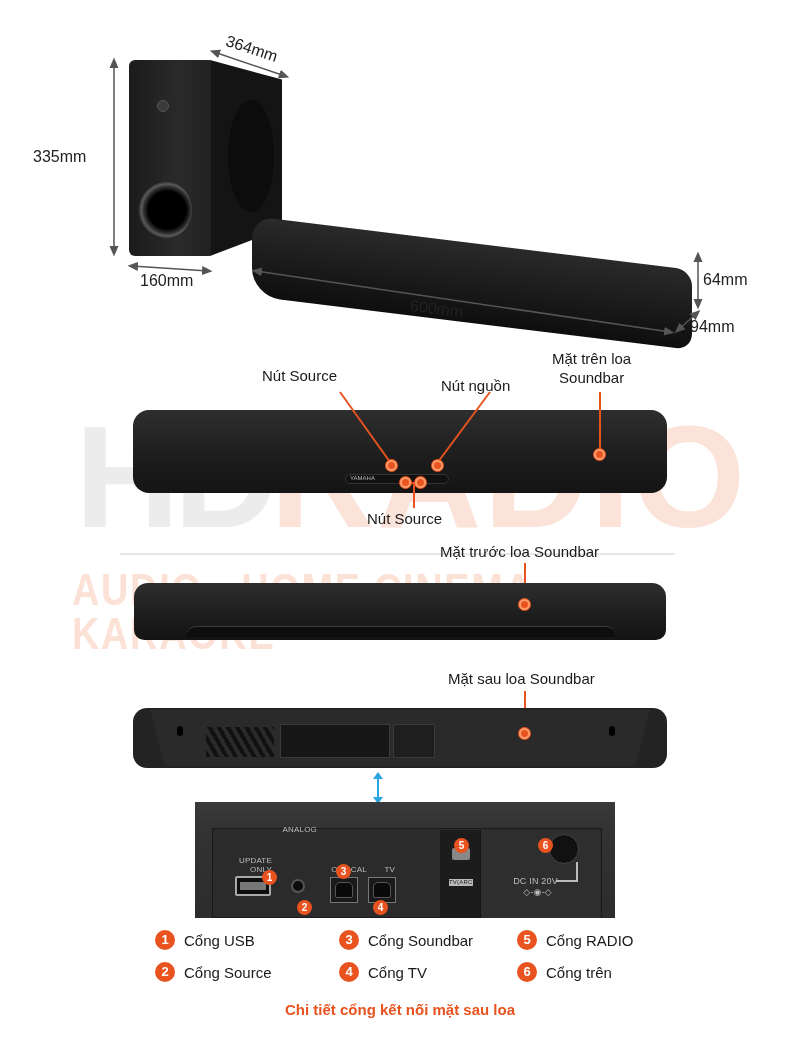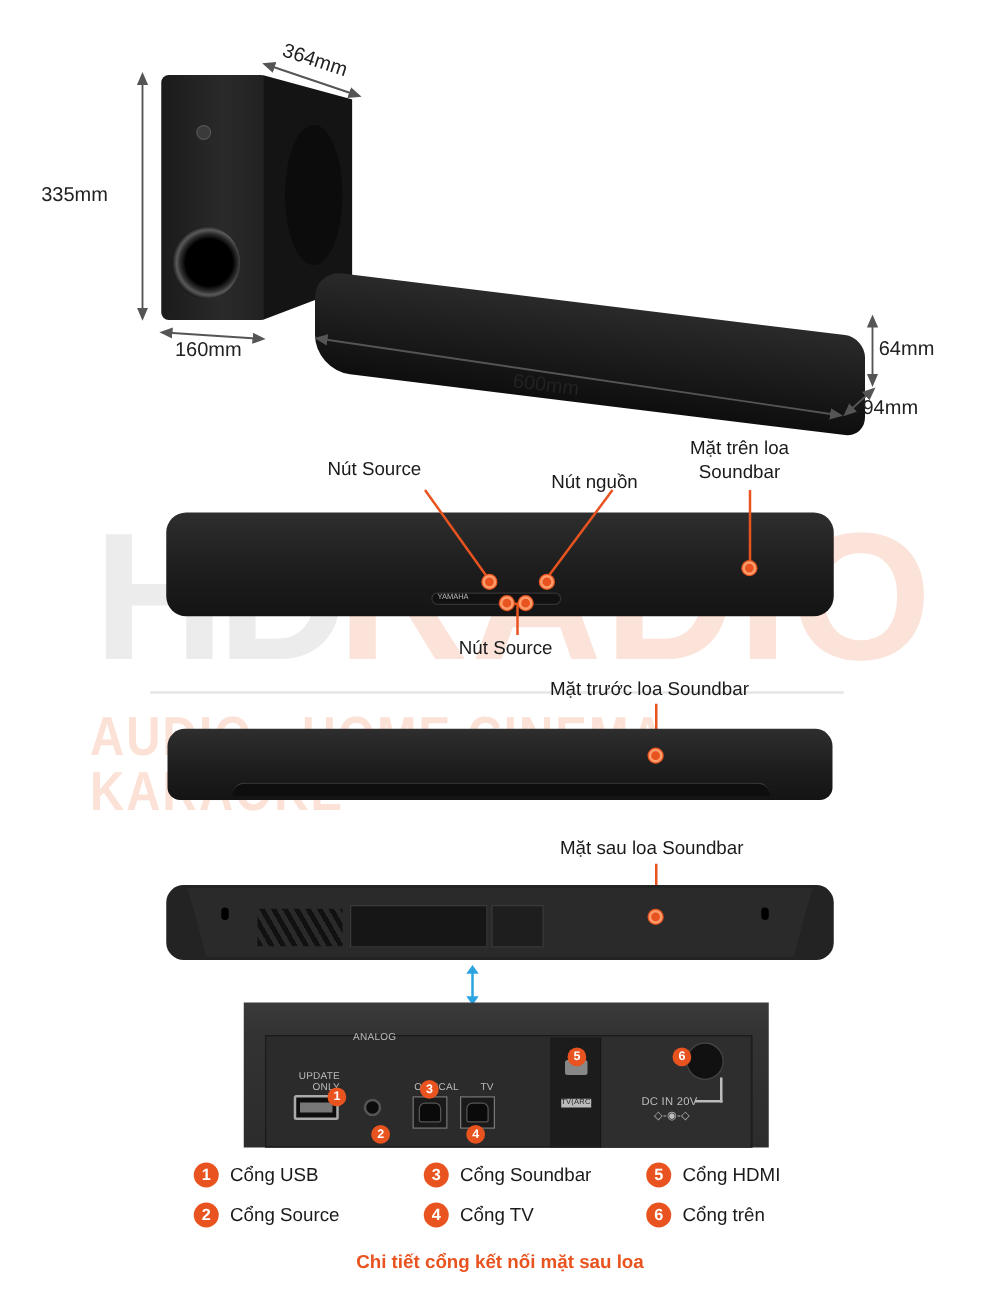--- a/index.html
+++ b/index.html
@@ -219,20 +219,20 @@
   <div class="legend-item" style="left:339px;top:930px">
     <span class="legend-badge">3</span>
     <span>Cổng Soundbar</span>
   </div>
   <div class="legend-item" style="left:339px;top:962px">
     <span class="legend-badge">4</span>
     <span>Cổng TV</span>
   </div>
   <div class="legend-item" style="left:517px;top:930px">
     <span class="legend-badge">5</span>
-    <span>Cổng HDMI</span>
+    <span>Cổng RADIO</span>
   </div>
   <div class="legend-item" style="left:517px;top:962px">
     <span class="legend-badge">6</span>
     <span>Cổng trên</span>
   </div>
   <div class="caption">Chi tiết cổng kết nối mặt sau loa</div>
 </section>
 
 </body></html>

